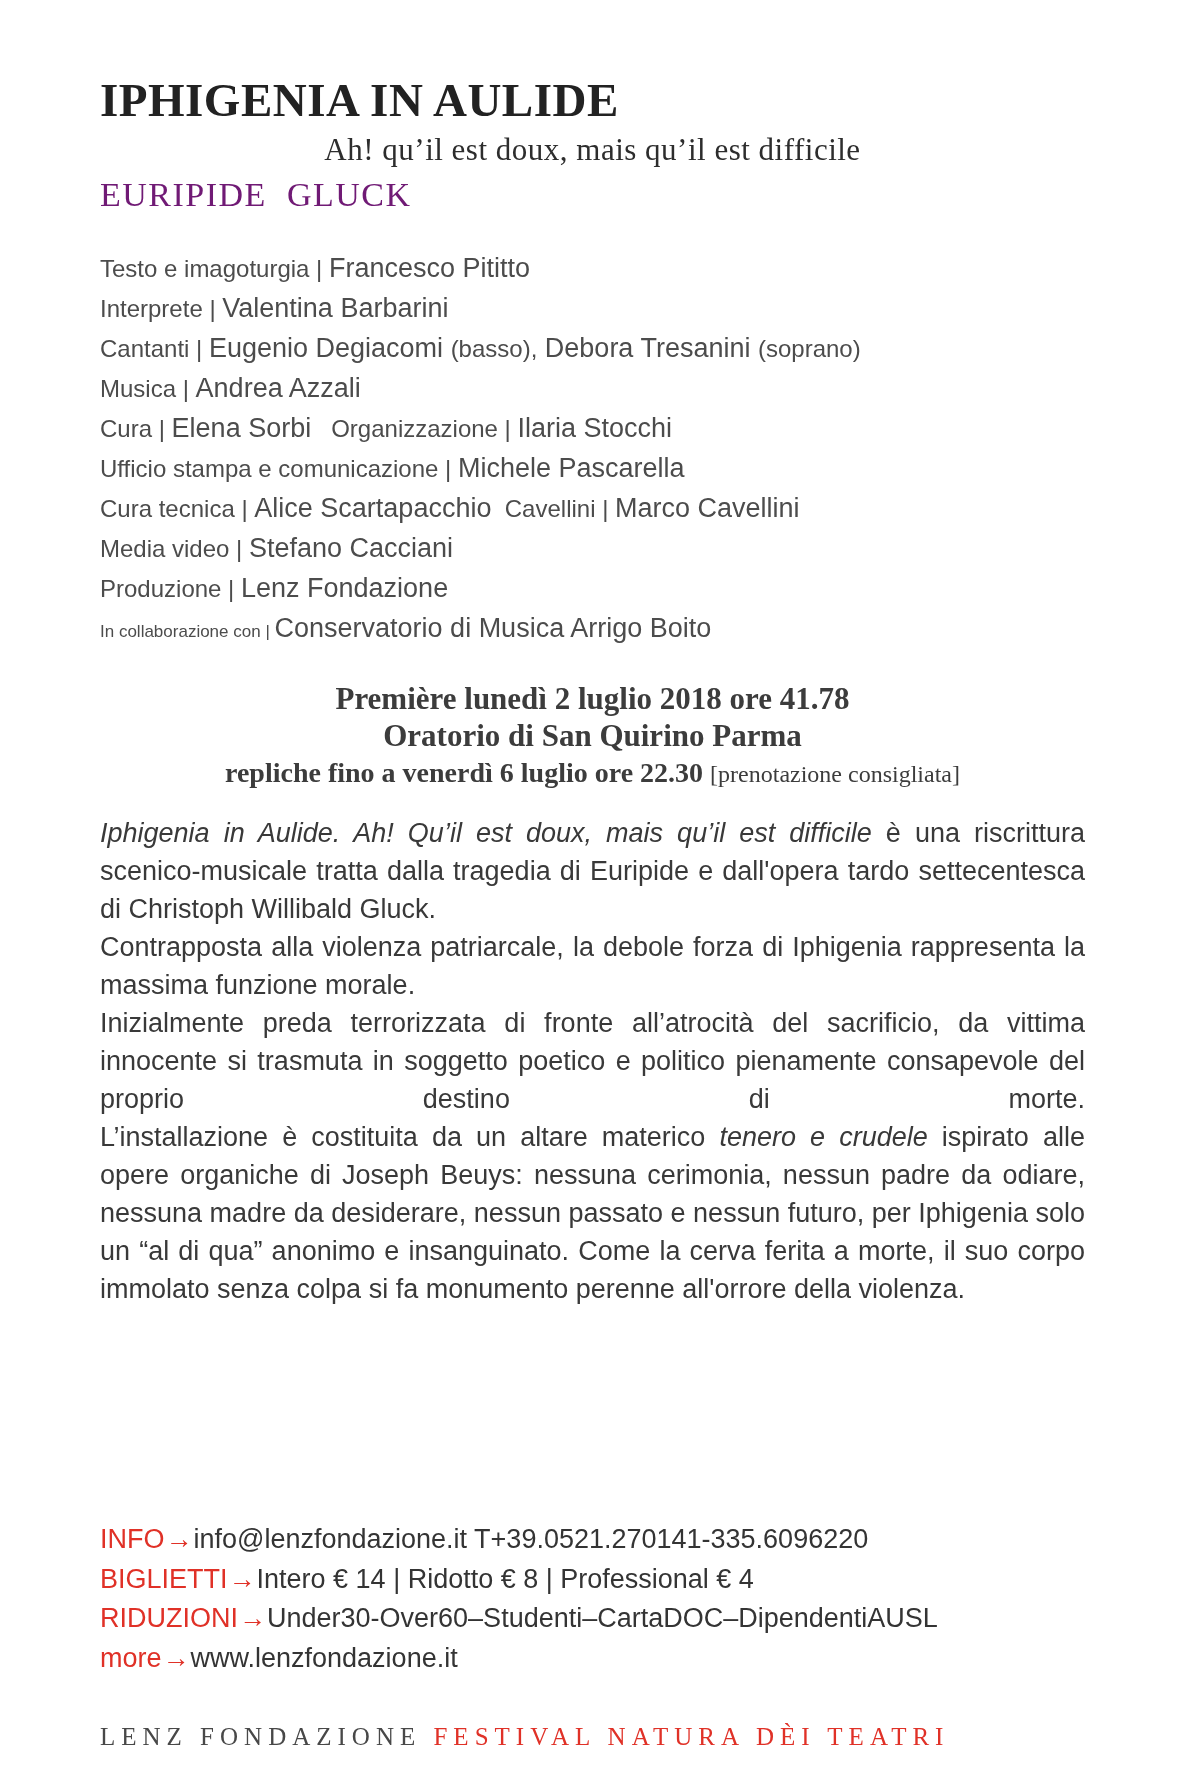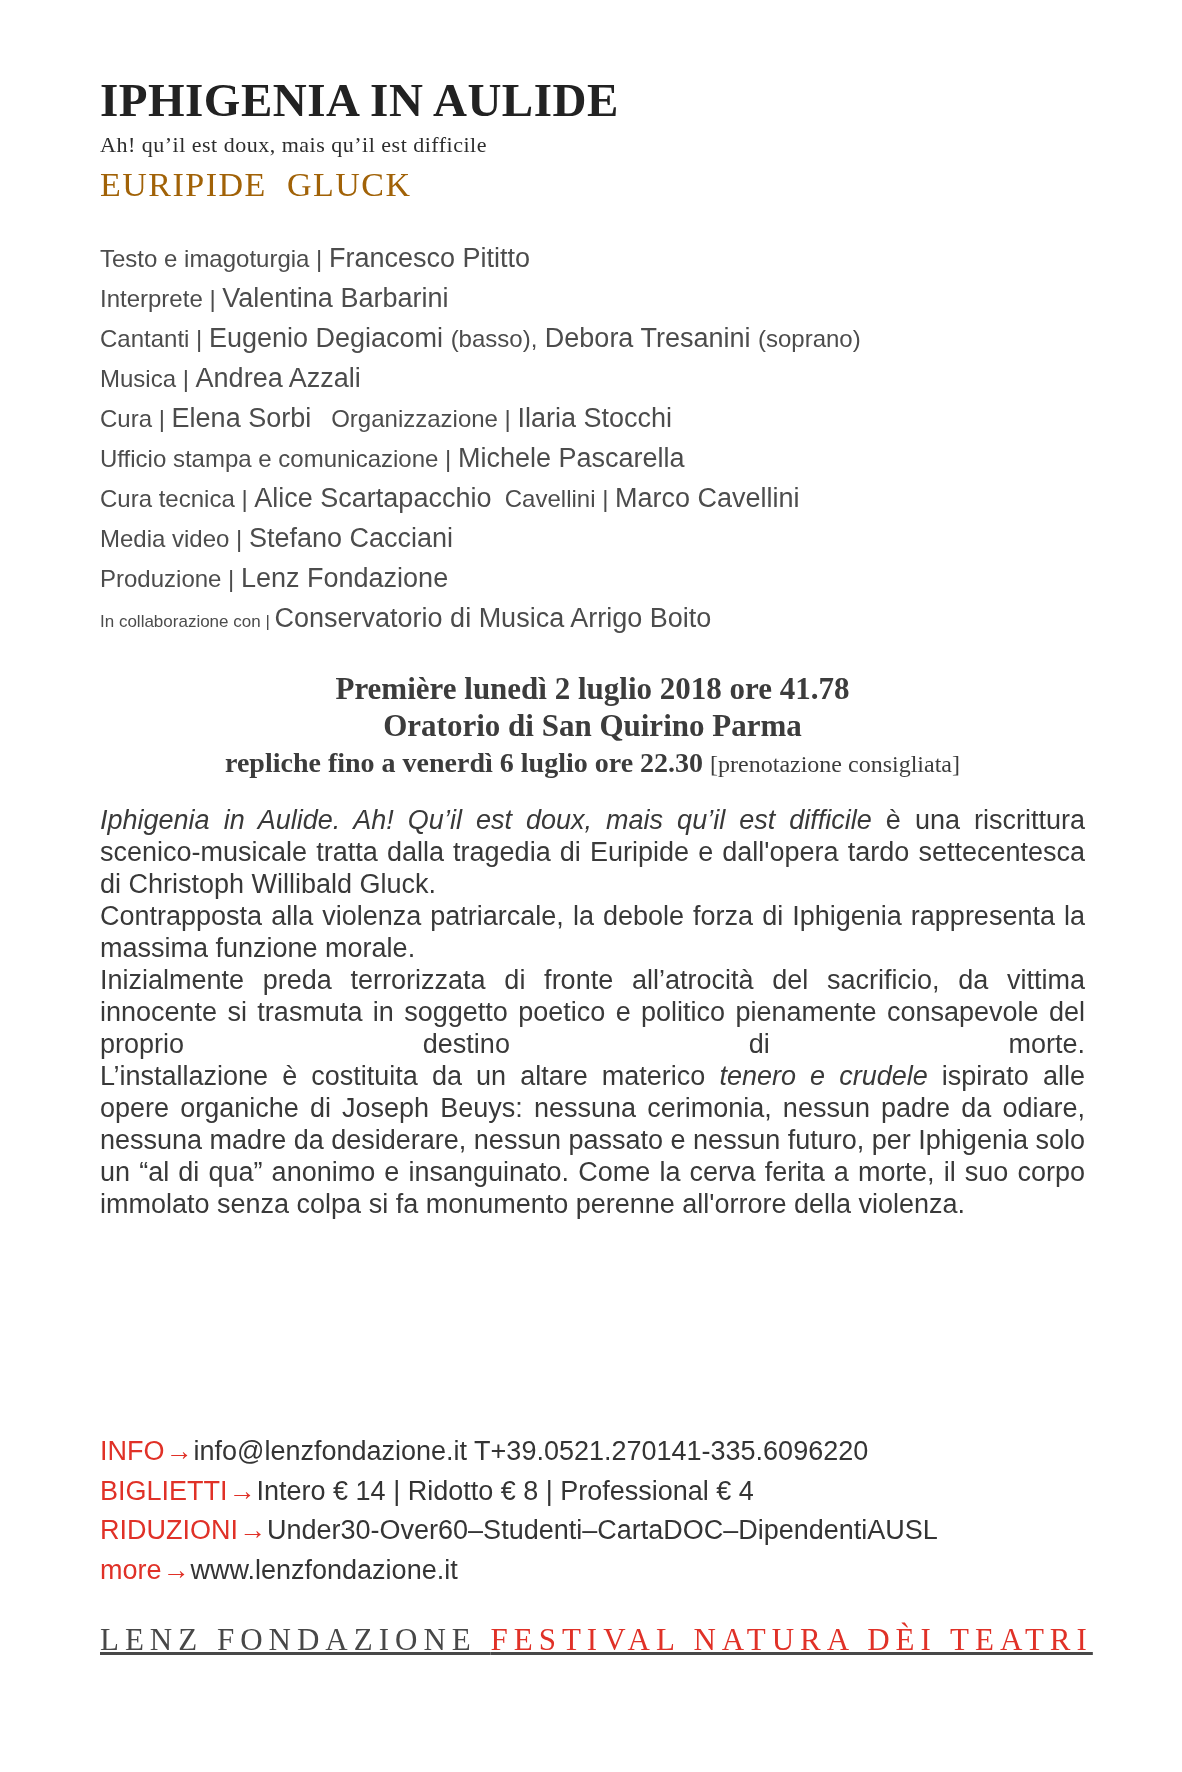--- a/index.html
+++ b/index.html
@@ -10,22 +10,22 @@
     overflow:hidden;
   }
   .page{padding:76px 97px 0 100px;box-sizing:border-box;width:1182px;height:1772px;}
 
   
   .title{
     font-family:"Liberation Serif", serif;font-weight:bold;
     font-size:47px;line-height:1.05;color:#222222;letter-spacing:0.5px;
   }
   .subtitle{
-    font-family:"Liberation Serif", serif;font-size:22px;color:#2d2d2d;
-    margin-top:7px;letter-spacing:0.5px;
+    font-family:"Liberation Serif", serif;font-size:31px;color:#2d2d2d;
+    margin-top:7px;letter-spacing:0.5px;text-align:center;
   }
   .authors{
     font-family:"Liberation Serif", serif;font-size:34px;
     margin-top:8px;letter-spacing:1.5px;white-space:pre;
   }
 
   
   .credits{margin-top:36px;color:#4c4c4c;}
   .credit-line{line-height:37px;white-space:pre-wrap;}
   .k-label{font-size:24px;}
@@ -35,44 +35,44 @@
   
   .premiere{
     margin-top:30px;text-align:center;
     font-family:"Liberation Serif", serif;font-weight:bold;color:#3c3c3c;
   }
   .premiere-main{font-size:31px;line-height:37px;}
   .premiere-replicas{font-size:28px;line-height:38px;}
   .premiere-note{font-weight:normal;font-size:24px;}
 
   
-  .synopsis{margin-top:21px;font-size:27px;line-height:32px;text-align:justify;color:#393939;}
+  .synopsis{margin-top:21px;font-size:27px;line-height:38px;text-align:justify;color:#393939;}
   .synopsis .para{text-align:justify;}
   .synopsis .para.jl{text-align-last:justify;}
   .synopsis .it{font-style:italic;}
 
   
   .info{margin-top:212px;font-size:27px;line-height:39.5px;color:#343434;}
   .info .red{}
   .info .arrow{padding:0 1px;}
 
   
   .footer{
-    margin-top:32px;font-family:"Liberation Serif", serif;
-    font-size:31px;letter-spacing:6px;color:#484848;white-space:pre;text-decoration:underline;
+    margin-top:45px;font-family:"Liberation Serif", serif;
+    font-size:25px;letter-spacing:6px;color:#484848;white-space:pre;
   }
 </style>
 </head>
 <body>
 
 <div class="page">
 
   <div class="title">IPHIGENIA IN AULIDE</div>
   <div class="subtitle">Ah! qu’il est doux, mais qu’il est difficile</div>
-  <div class="authors" style="color: #a16207;">EURIPIDE  GLUCK</div>
+  <div class="authors" style="color: #701a75;">EURIPIDE  GLUCK</div>
 
   <div class="credits">
       <div class="credit-line"><span class="k-label">Testo e imagoturgia | </span><span class="k-name">Francesco Pititto</span></div>
       <div class="credit-line"><span class="k-label">Interprete | </span><span class="k-name">Valentina Barbarini</span></div>
       <div class="credit-line"><span class="k-label">Cantanti | </span><span class="k-name">Eugenio Degiacomi </span><span class="k-label">(basso),</span><span class="k-name"> Debora Tresanini </span><span class="k-label">(soprano)</span></div>
       <div class="credit-line"><span class="k-label">Musica | </span><span class="k-name">Andrea Azzali</span></div>
       <div class="credit-line"><span class="k-label">Cura | </span><span class="k-name">Elena Sorbi</span><span class="k-label">   Organizzazione | </span><span class="k-name">Ilaria Stocchi</span></div>
       <div class="credit-line"><span class="k-label">Ufficio stampa e comunicazione | </span><span class="k-name">Michele Pascarella</span></div>
       <div class="credit-line"><span class="k-label">Cura tecnica | </span><span class="k-name">Alice Scartapacchio</span><span class="k-label">  Cavellini | </span><span class="k-name">Marco Cavellini</span></div>
       <div class="credit-line"><span class="k-label">Media video | </span><span class="k-name">Stefano Cacciani</span></div>

